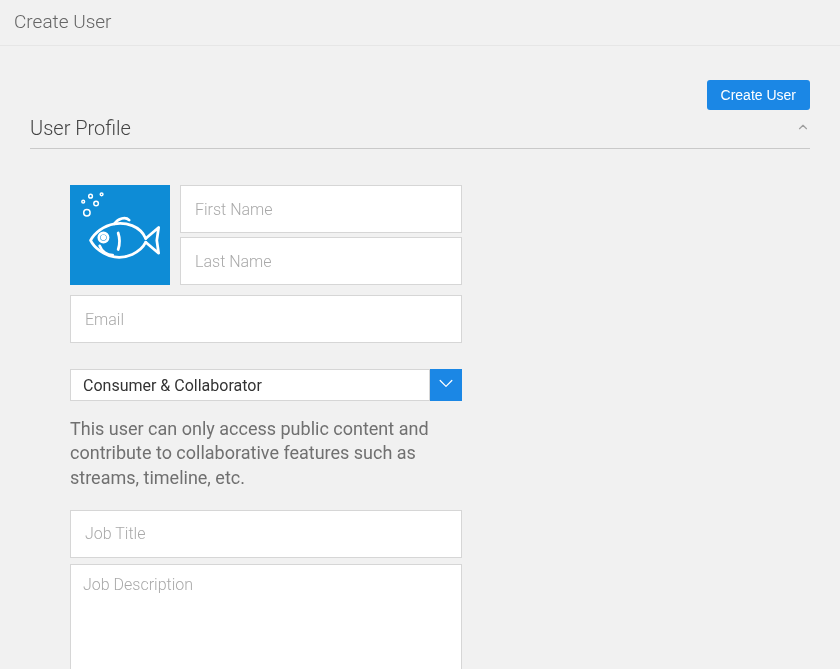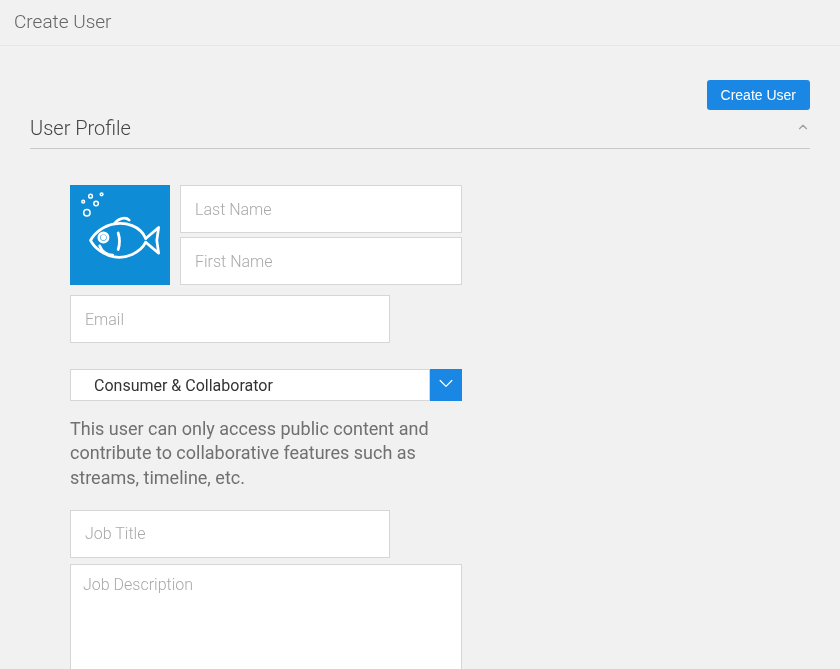--- a/index.html
+++ b/index.html
@@ -91,35 +91,35 @@
     }
     .text-input::placeholder,
     .textarea-input::placeholder {
       color: #a9a9a9;
       font-weight: 300;
     }
     .w-name {
       width: 282px;
     }
     .w-full {
-      width: 320px;
+      width: 392px;
     }
     .row-gap {
       margin-top: 10px;
     }
     .select-wrap {
       width: 392px;
       display: flex;
       margin-top: 26px;
     }
     .select-display {
       flex: 1;
       border: 1px solid #d6d6d6;
       background: #fff;
-      padding: 0 23px;
+      padding: 0 12px;
       display: flex;
       align-items: center;
       font-size: 16px;
       color: #333;
       cursor: pointer;
       height: 32px;
     }
     .select-button {
       width: 32px;
       height: 32px;
@@ -197,22 +197,22 @@
               <circle cx="14" cy="28" r="3.5"></circle>
               <circle cx="24" cy="18" r="2.5"></circle>
               <circle cx="18" cy="10" r="2"></circle>
               <circle cx="30" cy="8" r="1.5"></circle>
               <circle cx="10" cy="16" r="1.5"></circle>
             </g>
           </svg>
         </span>
       </div>
       <div class="name-col">
+        <input type="text" class="text-input w-name" placeholder="First Name" style="">
         <input type="text" class="text-input w-name" placeholder="Last Name" style="">
-        <input type="text" class="text-input w-name" placeholder="First Name" style="">
       </div>
     </div>
 
     <div class="row-gap">
       <input type="text" class="text-input w-full" placeholder="Email" style="">
     </div>
 
     <div class="select-wrap">
       <div class="select-display">Consumer &amp; Collaborator</div>
       <div class="select-button">

